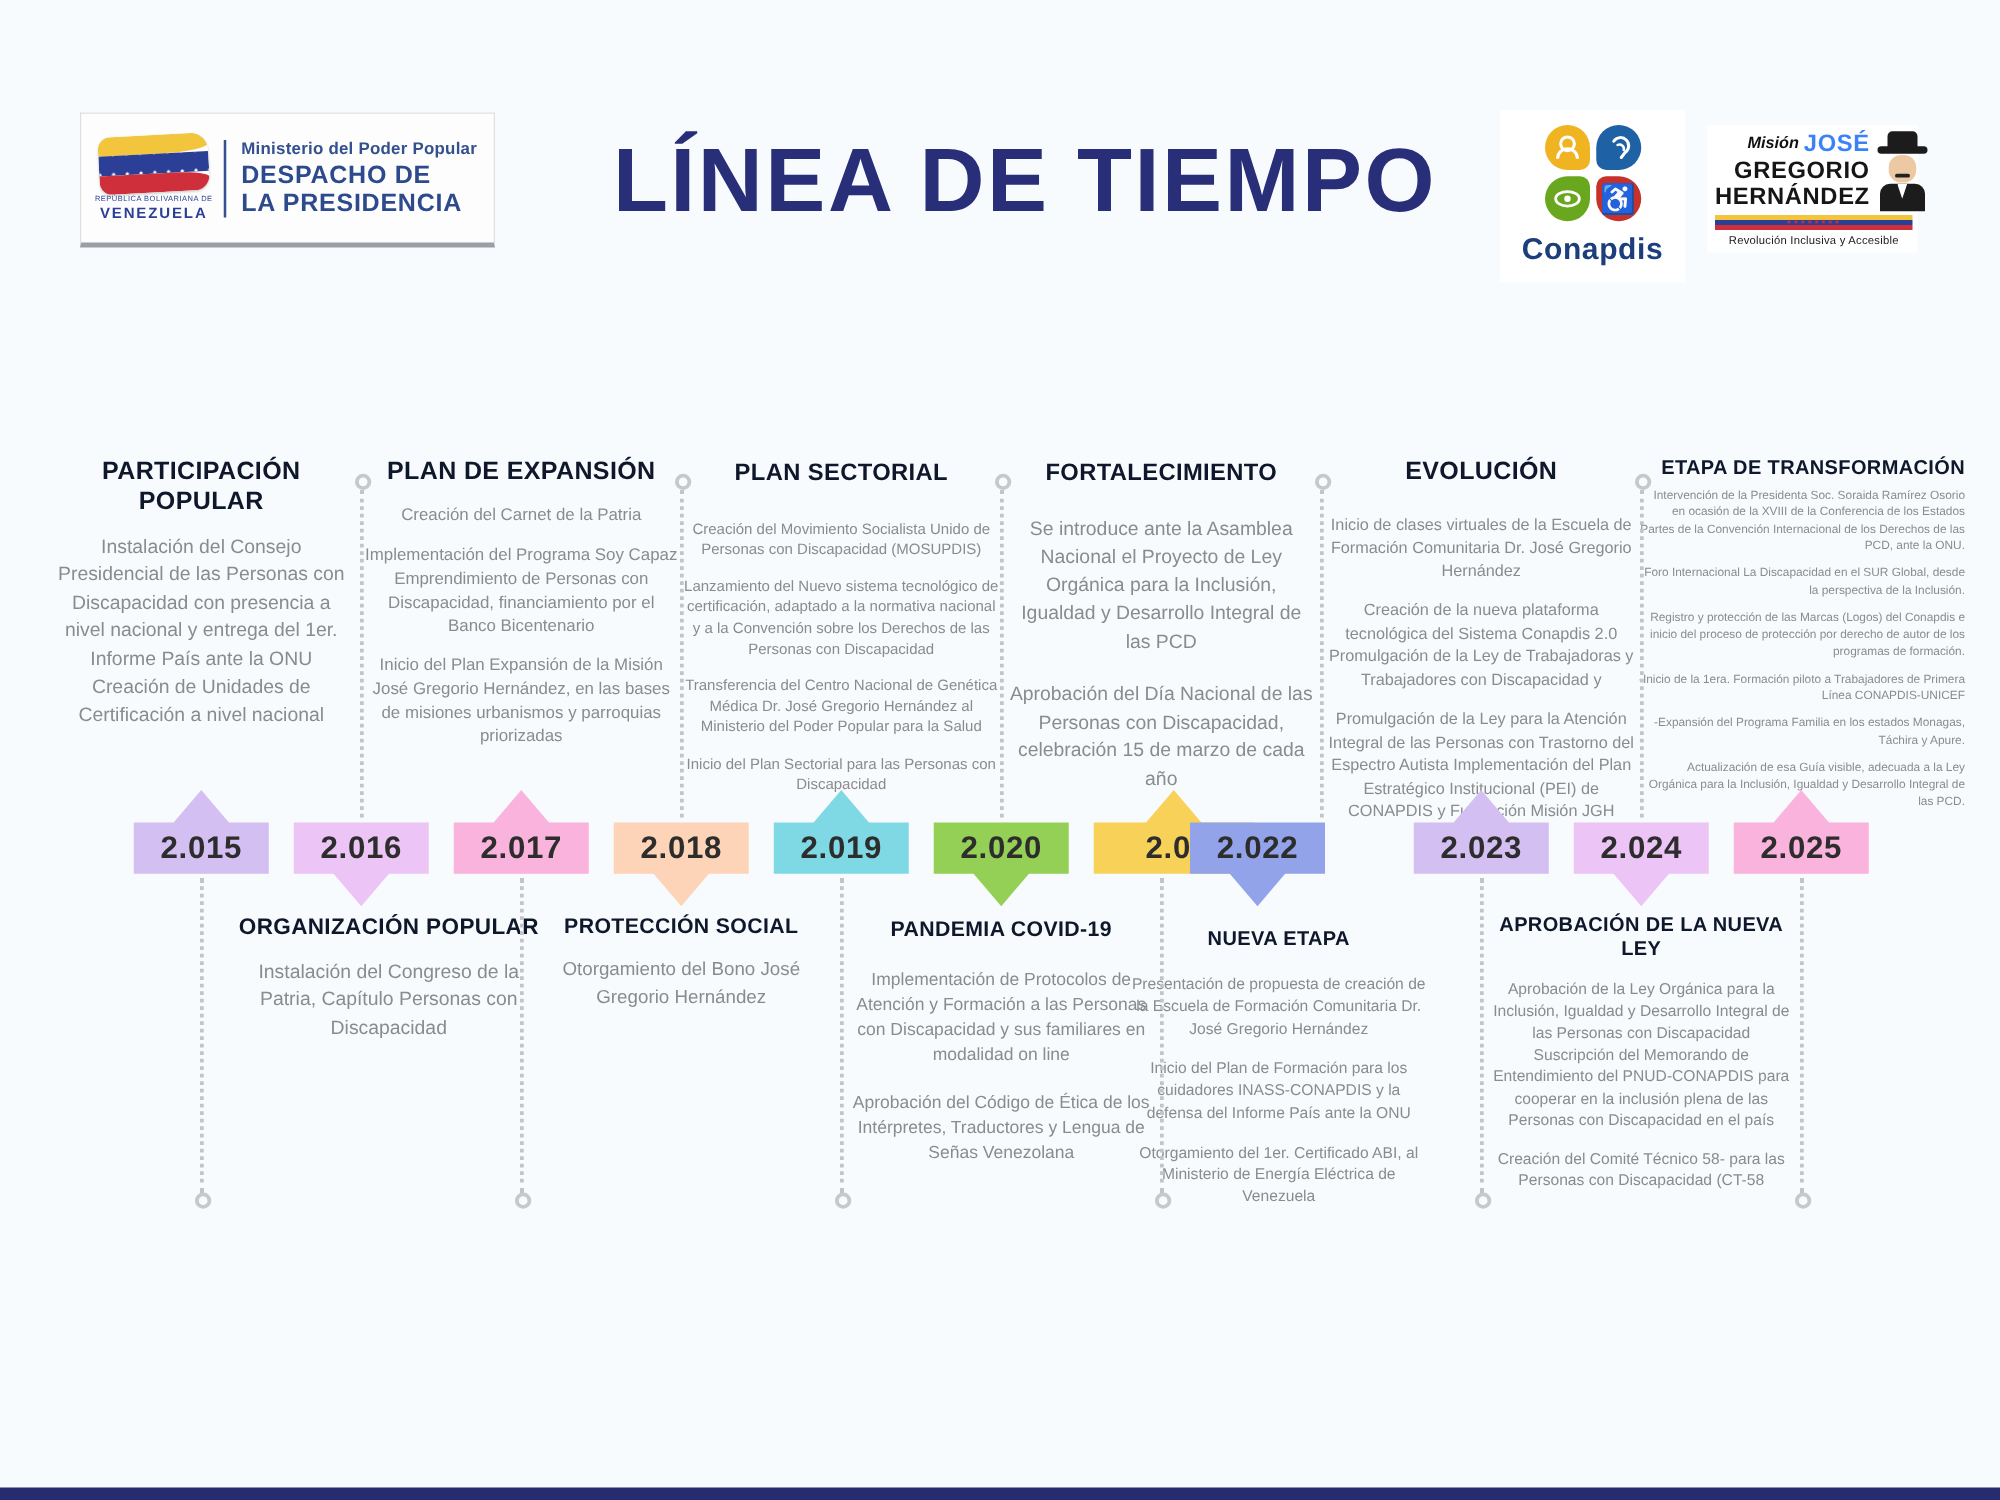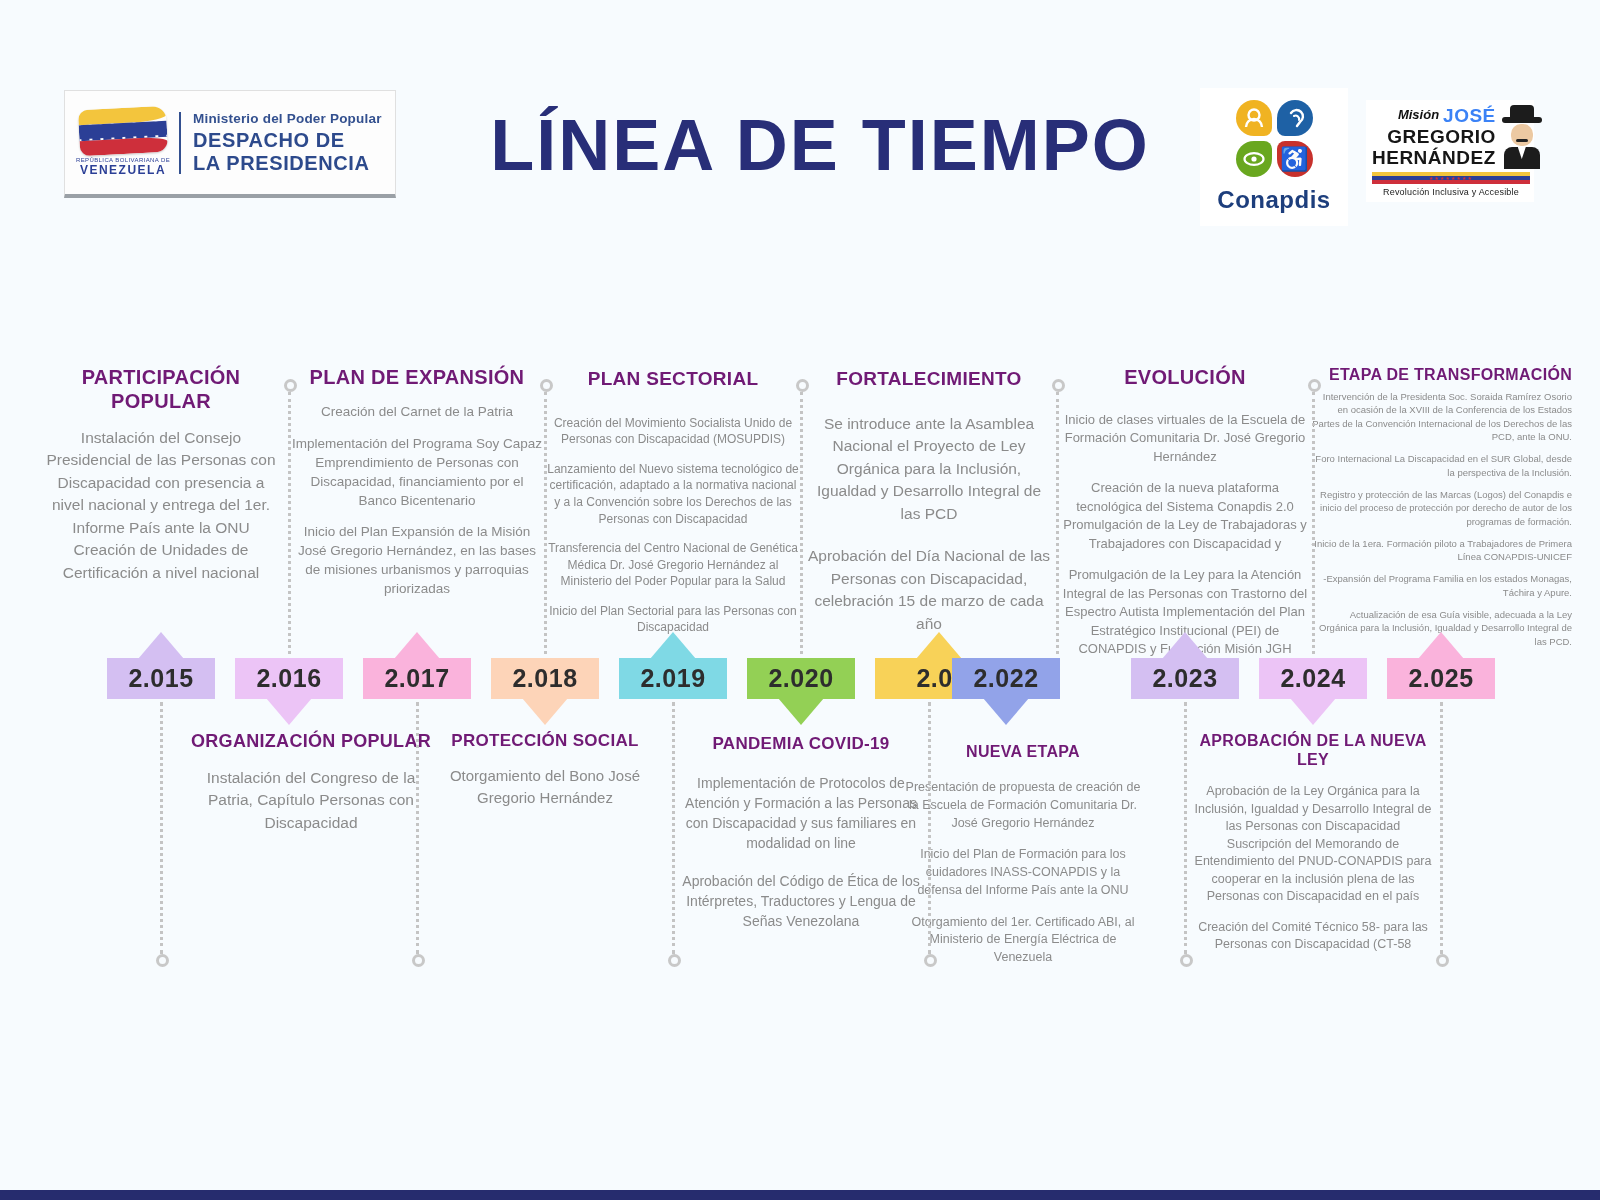--- a/index.html
+++ b/index.html
@@ -68,21 +68,21 @@
   .jgh-shirt { position:absolute; left:18px; top:42px; width:8px; height:12px; background:#ffffff;
                clip-path:polygon(0 0,100% 0,50% 100%); }
   .mision-bar { margin-top:3px; height:12px; display:flex; flex-direction:column; }
   .bar-y { height:4px; background:#f3c53d; }
   .bar-b { height:4px; background:#2b3f96; text-align:center; color:#ce2f3b; font-size:5px; line-height:4px; letter-spacing:1px; }
   .bar-r { height:4px; background:#ce2f3b; }
   .mision-tag { font-size:9px; color:#1a1a1a; text-align:center; margin-top:3px; letter-spacing:.2px; }
 
   
   .era { position:absolute; text-align:center; }
-  .era-title { font-weight:800; color:#701a75; letter-spacing:.3px; margin:0 0 14px 0; line-height:1.2; }
+  .era-title { font-weight:800; color:#0f172a; letter-spacing:.3px; margin:0 0 14px 0; line-height:1.2; }
   .era p { color:#8b8b8b; margin:0 0 13px 0; }
 
   .t2015 .era-title{font-size:20px;} .t2015 p{font-size:15.5px; line-height:1.45;}
   .t2017 .era-title{font-size:20px;} .t2017 p{font-size:13.5px; line-height:1.4;}
   .t2019 .era-title{font-size:19px; margin-bottom:24px;} .t2019 p{font-size:12px; line-height:1.38;}
   .t2021 .era-title{font-size:19px; margin-bottom:22px;} .t2021 p{font-size:15.5px; line-height:1.45; margin-bottom:20px;}
   .t2023 .era-title{font-size:20px; margin-bottom:22px;} .t2023 p{font-size:13px; line-height:1.42;}
   .t2025 .era-title{font-size:16px; margin-bottom:6px;} .t2025 p{font-size:9.5px; line-height:1.4; margin-bottom:9px;}
   .t2016 .era-title{font-size:18px;} .t2016 p{font-size:15.5px; line-height:1.45;}
   .t2018 .era-title{font-size:17px;} .t2018 p{font-size:15px; line-height:1.45;}

